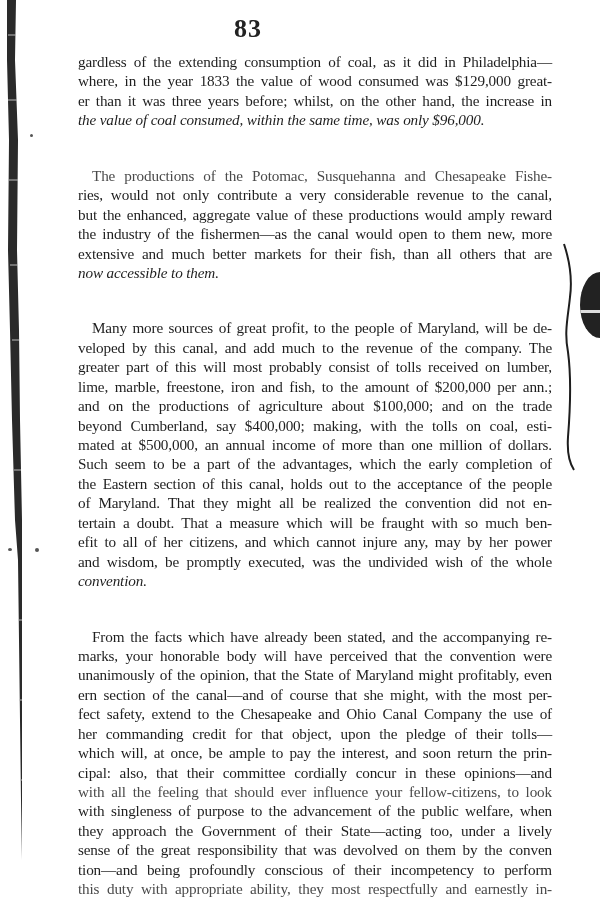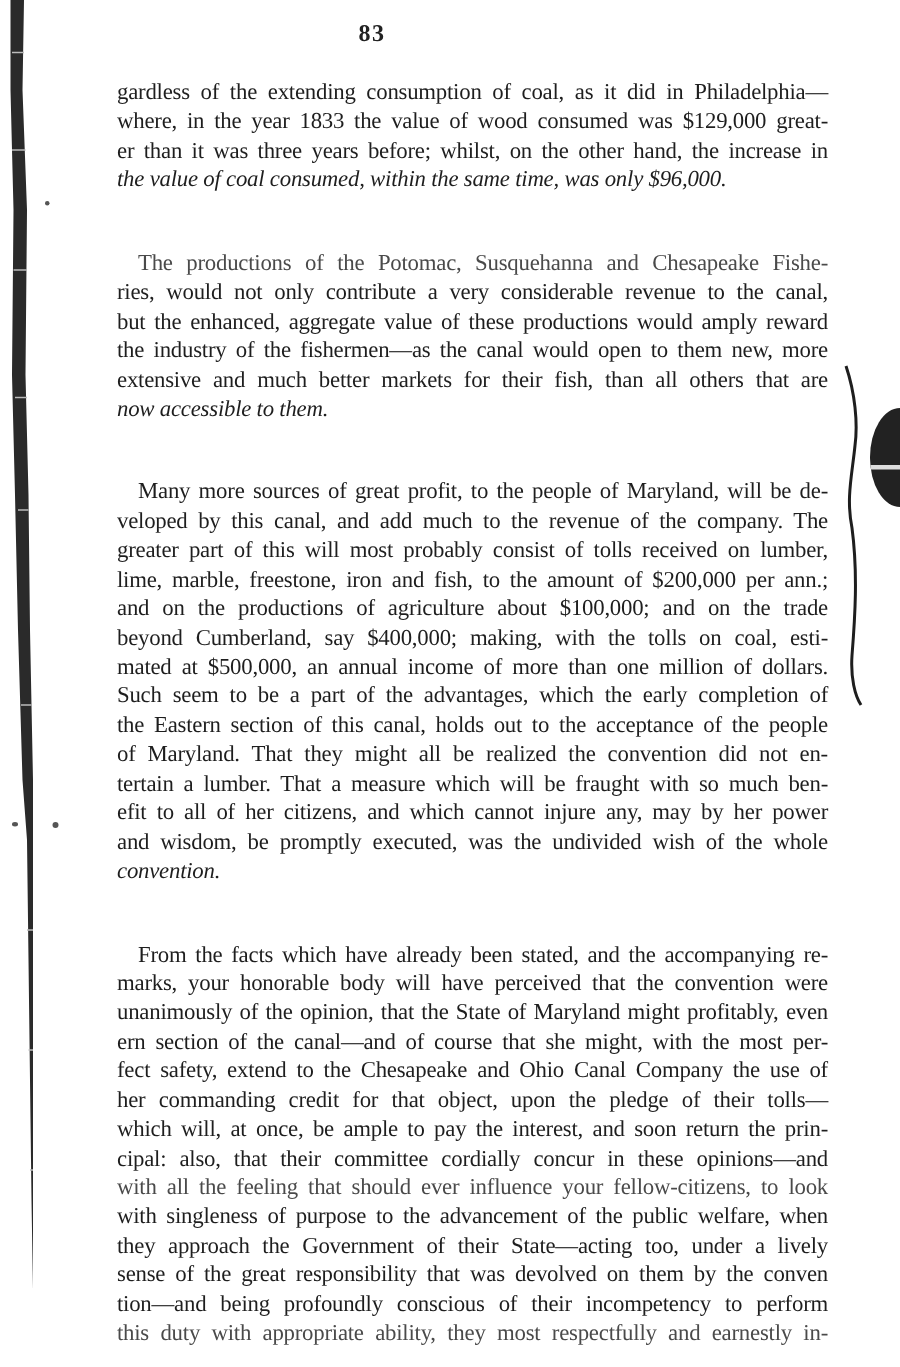--- a/index.html
+++ b/index.html
@@ -22,21 +22,21 @@
       width: 18px;
       height: 911px;
     }
     .binding-edge svg { display: block; }
     .page-number {
       position: absolute;
       top: 14px;
       left: 0;
       width: 496px;
       text-align: center;
-      font-size: 16px;
+      font-size: 26px;
       font-weight: bold;
       letter-spacing: 1px;
       color: #222;
     }
     .text-block {
       position: absolute;
       left: 78px;
       top: 52px;
       width: 474px;
     }
@@ -141,21 +141,21 @@
     <span class="line indent">Many more sources of great profit, to the people of Maryland, will be de-</span>
     <span class="line">veloped by this canal, and add much to the revenue of the company.  The</span>
     <span class="line">greater part of this will most probably consist of tolls received on lumber,</span>
     <span class="line">lime, marble, freestone, iron and fish, to the amount of $200,000 per ann.;</span>
     <span class="line">and on the productions of agriculture about $100,000; and on the trade</span>
     <span class="line">beyond Cumberland, say $400,000; making, with the tolls on coal, esti-</span>
     <span class="line">mated at $500,000, an annual income of more than one million of dollars.</span>
     <span class="line">Such seem to be a part of the advantages, which the early completion of</span>
     <span class="line">the Eastern section of this canal, holds out to the acceptance of the people</span>
     <span class="line">of Maryland.  That they might all be realized the convention did not en-</span>
-    <span class="line">tertain a lumber.  That a measure which will be fraught with so much ben-</span>
+    <span class="line">tertain a doubt.  That a measure which will be fraught with so much ben-</span>
     <span class="line">efit to all of her citizens, and which cannot injure any, may by her power</span>
     <span class="line">and wisdom, be promptly executed, was the undivided wish of the whole</span>
     <span class="line last">convention.</span>
   </div>
 
   <div class="paragraph">
     <span class="line indent">From the facts which have already been stated, and the accompanying re-</span>
     <span class="line">marks, your honorable body will have perceived that the convention were</span>
     <span class="line">unanimously of the opinion, that the State of Maryland might profitably, even</span>
     <span class="line">ern section of the canal—and of course that she might, with the most per-</span>

